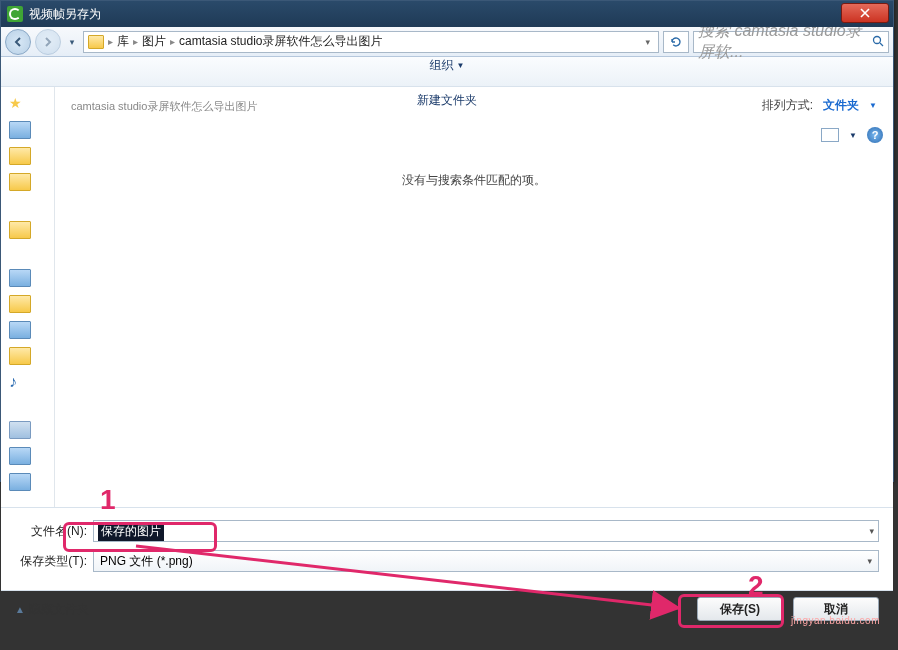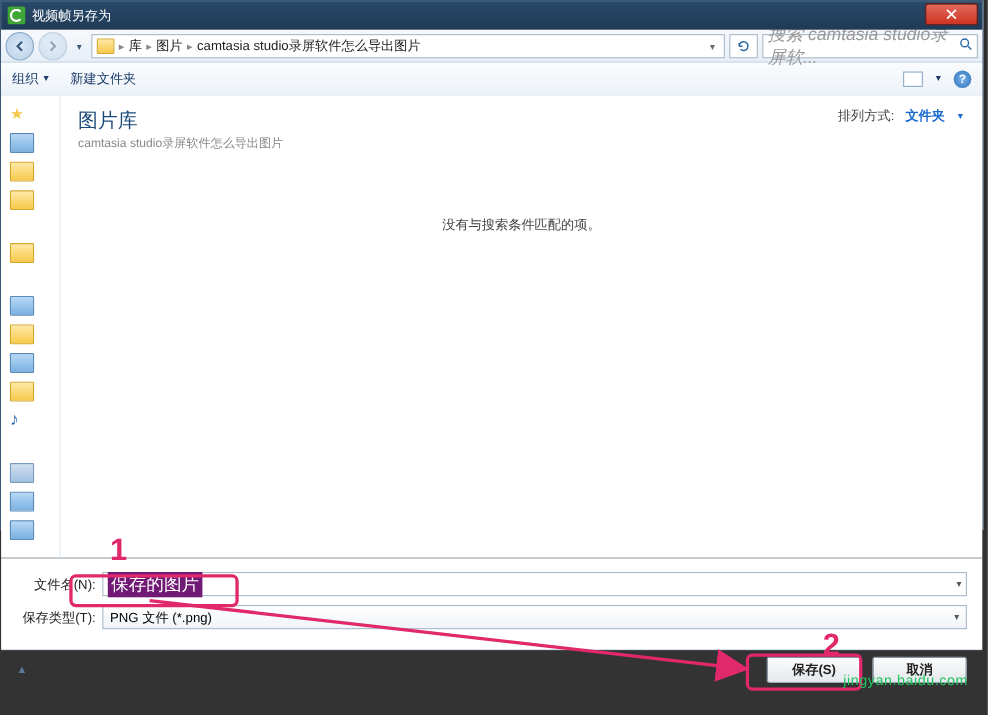--- a/index.html
+++ b/index.html
@@ -20,21 +20,21 @@
 .addressbar { flex: 1; height: 22px; background: #fff; border: 1px solid #a8b8c8; display: flex; align-items: center; padding: 0 4px; font-size: 12px; gap: 4px; }
 .addressbar .folder-icon { width: 16px; height: 14px; background: linear-gradient(#ffe9a8, #f7c94a); border: 1px solid #d4a828; border-radius: 1px; }
 .addressbar .crumb { color: #222; }
 .addressbar .sep { color: #888; font-size: 10px; }
 .addressbar .spacer { flex: 1; }
 .addressbar .dd { color:#666; font-size:9px; padding:0 4px; }
 .refresh-box { width: 26px; height: 22px; border: 1px solid #a8b8c8; background: #fff; display:flex; align-items:center; justify-content:center; color:#2a6aa8; font-size:13px; }
 .searchbox { width: 196px; height: 22px; background: #fff; border: 1px solid #a8b8c8; display: flex; align-items: center; padding: 0 4px; font-size: 16px; color: #999; font-style: italic; }
 .searchbox .mag { margin-left: auto; color: #2a6aa8; font-style: normal; }
 
-.toolbar { height: 30px; background: linear-gradient(#fafcfe, #ecf2f8); border-bottom: 1px solid #d8e2ec; display: flex; align-items: center; padding: 0 10px; font-size: 12px; color: #1a3a6a; gap: 18px; }
+.toolbar { height: 30px; background: linear-gradient(#fafcfe, #ecf2f8); border-bottom: 1px solid #d8e2ec; display: flex; align-items: center; padding: 0 10px; font-size: 12px; color: #1a3a6a; gap: 18px; flex-direction: column; }
 .toolbar .tb-item { display: flex; align-items: center; gap: 3px; }
 .toolbar .dd { font-size: 8px; }
 .toolbar .right { margin-left: auto; display:flex; gap:10px; align-items:center; }
 .toolbar .view-icon { width:18px; height:14px; border:1px solid #8aa8c6; background:#fff; position:relative; }
 .toolbar .help-icon { width:16px; height:16px; border-radius:50%; background:radial-gradient(#7ab8f0,#2a6ab0); color:#fff; font-size:11px; display:flex; align-items:center; justify-content:center; font-weight:bold; }
 
 .body-area { display: flex; height: 420px; background: #fff; }
 .sidebar { width: 54px; border-right: 1px solid #e0e6ec; padding: 6px 0; overflow: hidden; }
 .sidebar .fav { color:#f7c94a; font-size:14px; padding:2px 8px; }
 .sidebar .sb-icon { width:22px; height:18px; margin:8px 8px; display:block; }
@@ -53,39 +53,39 @@
 .sort-area .link { color: #1a6ad0; font-weight: bold; }
 .sort-area .dd { color:#1a6ad0; font-size:8px; }
 .empty-msg { text-align: center; font-size: 12px; color: #444; margin-top: 58px; }
 
 .divider-h { height: 1px; background: #d8e2ec; }
 
 .bottom-panel { padding: 12px 14px 10px 14px; background: #fff; }
 .field-row { display: flex; align-items: center; margin-bottom: 8px; font-size: 12px; }
 .field-row label { width: 78px; text-align: right; padding-right: 6px; color: #222; }
 .filename-wrap { flex: 1; height: 22px; border: 1px solid #a8b8c8; background: #fff; display: flex; align-items: center; padding: 0 4px; }
-.filename-wrap .selected-text { background: #701a75; color: #fff; padding: 1px 3px; font-size: 16px; }
+.filename-wrap .selected-text { background: #0f172a; color: #fff; padding: 1px 3px; font-size: 12px; }
 .filename-wrap .dd { margin-left:auto; font-size:9px; color:#555; }
 .filetype-wrap { flex: 1; height: 22px; border: 1px solid #a8b8c8; background: linear-gradient(#fff,#f0f4f8); display:flex; align-items:center; padding: 0 6px; }
 .filetype-wrap .dd { margin-left:auto; font-size:9px; color:#555; }
 
 .action-row { display: flex; align-items: center; padding: 6px 14px 10px 14px; font-size: 12px; }
 .hide-folders { display:flex; align-items:center; gap:4px; color:#333; }
 .hide-folders .chev { font-size:10px; color:#5a7a9a; }
 .action-row .btns { margin-left: auto; display: flex; gap: 10px; }
 .win-btn { width: 86px; height: 24px; background: linear-gradient(#fcfcfc, #e4e8ec); border: 1px solid #9aa8b6; border-radius: 3px; font-size: 12px; color: #222; font-weight: bold; }
 
 
 .annot-1 { position: absolute; left: 100px; top: 484px; font-size: 28px; font-weight: bold; color: #e0286a; }
 .annot-2 { position: absolute; left: 748px; top: 570px; font-size: 28px; font-weight: bold; color: #e0286a; }
 .annot-box1 { position: absolute; left: 63px; top: 522px; width: 154px; height: 30px; border: 3px solid #e0286a; border-radius: 6px; pointer-events:none; }
 .annot-box2 { position: absolute; left: 678px; top: 594px; width: 106px; height: 34px; border: 3px solid #e0286a; border-radius: 6px; pointer-events:none; }
 .annot-arrow { position: absolute; left: 130px; top: 540px; width: 560px; height: 80px; pointer-events:none; }
 
-.watermark { position:absolute; right:18px; bottom:24px; font-size:13px; color:#22c55e; font-family: sans-serif; letter-spacing:0.5px; }
+.watermark { position:absolute; right:18px; bottom:24px; font-size:10px; color:#fca5a5; font-family: sans-serif; letter-spacing:0.5px; }
 </style>
 </head>
 <body>
 
 <div class="window">
 
   <div class="titlebar">
     <span class="app-icon"></span>
     <span>视频帧另存为</span>
     <div class="close-btn">
@@ -164,21 +164,20 @@
       <span class="sb-icon sb-folder"></span>
       <span class="sb-icon sb-music"></span>
       <div class="group-sep"></div>
       <span class="sb-icon sb-pc"></span>
       <span class="sb-icon sb-lib"></span>
       <span class="sb-icon sb-lib"></span>
     </div>
     <div class="content">
       <div class="content-header">
         <div>
-          <div class="lib-title">图片库</div>
           <div class="lib-sub">camtasia studio录屏软件怎么导出图片</div>
         </div>
         <div class="sort-area">
           <span>排列方式:</span>
           <span class="link">文件夹</span>
           <span class="dd">▼</span>
         </div>
       </div>
       <div class="empty-msg">没有与搜索条件匹配的项。</div>
     </div>

